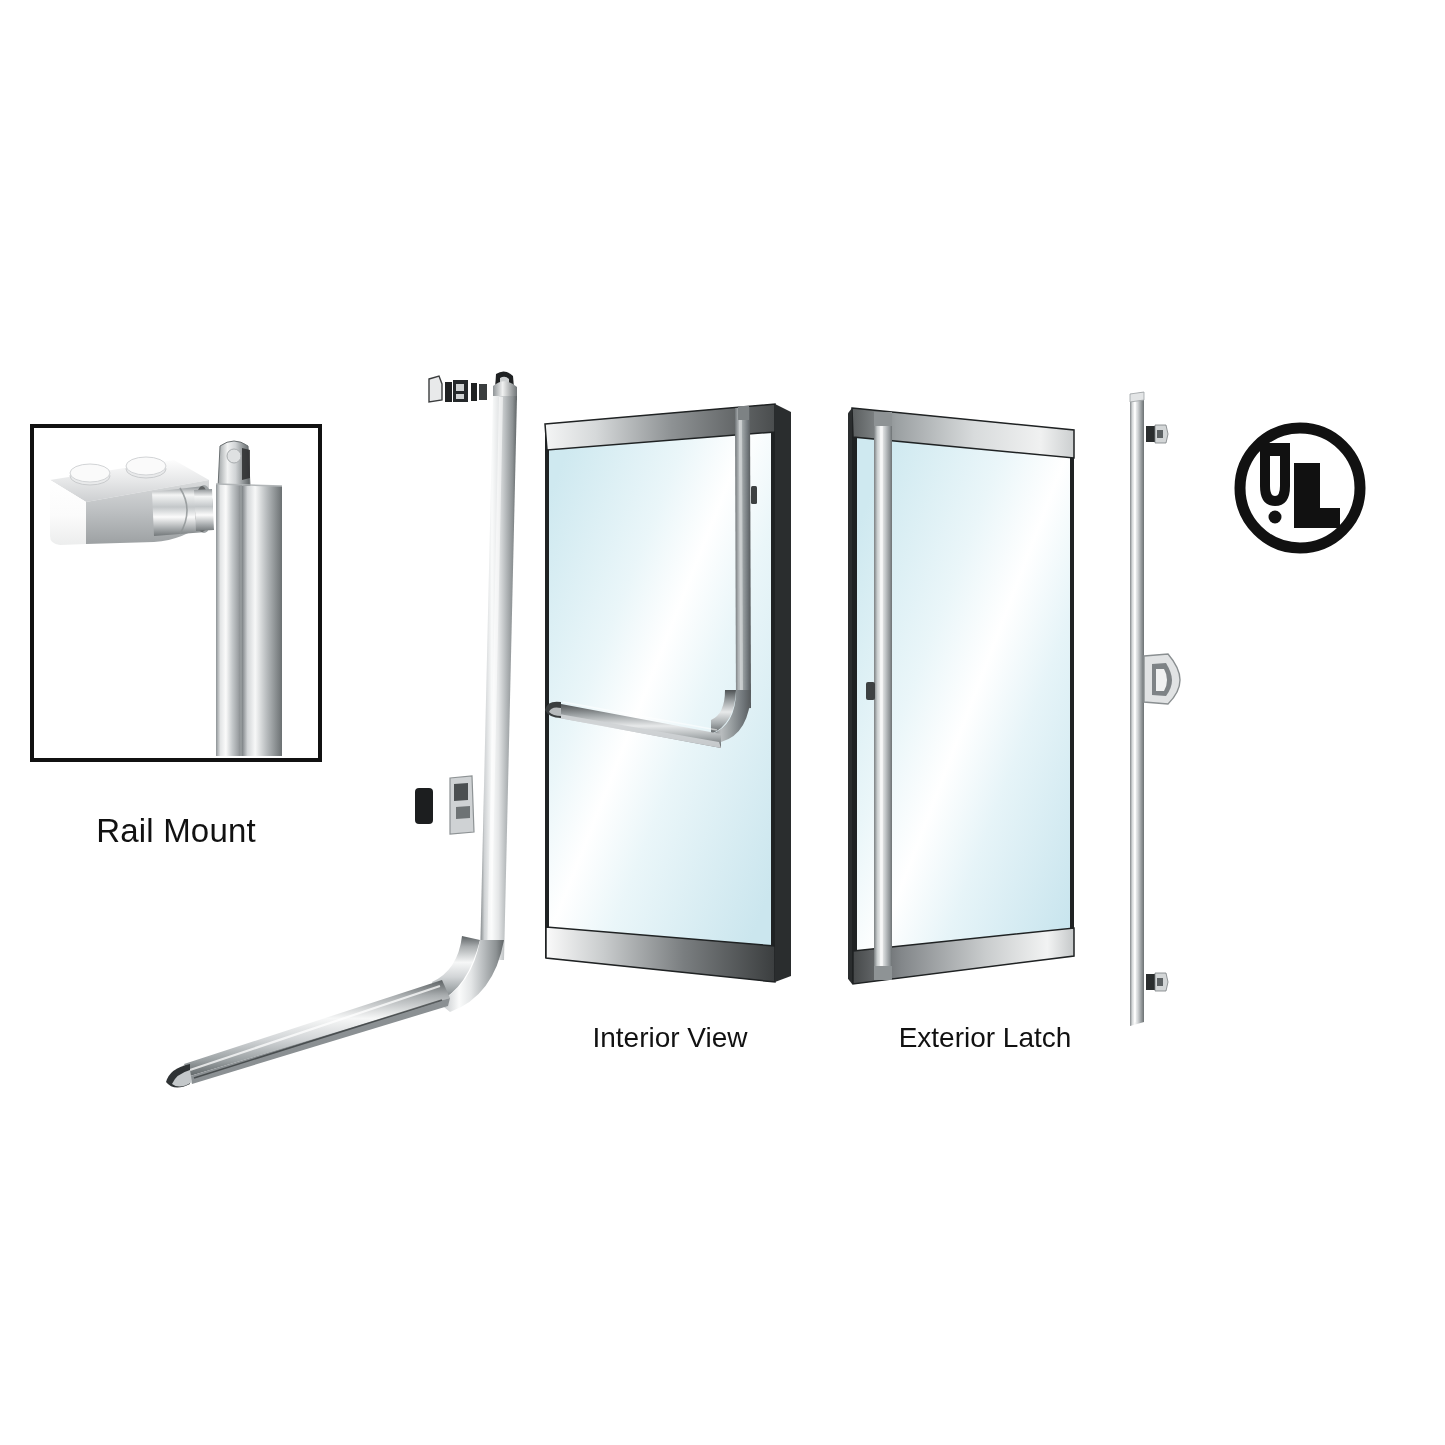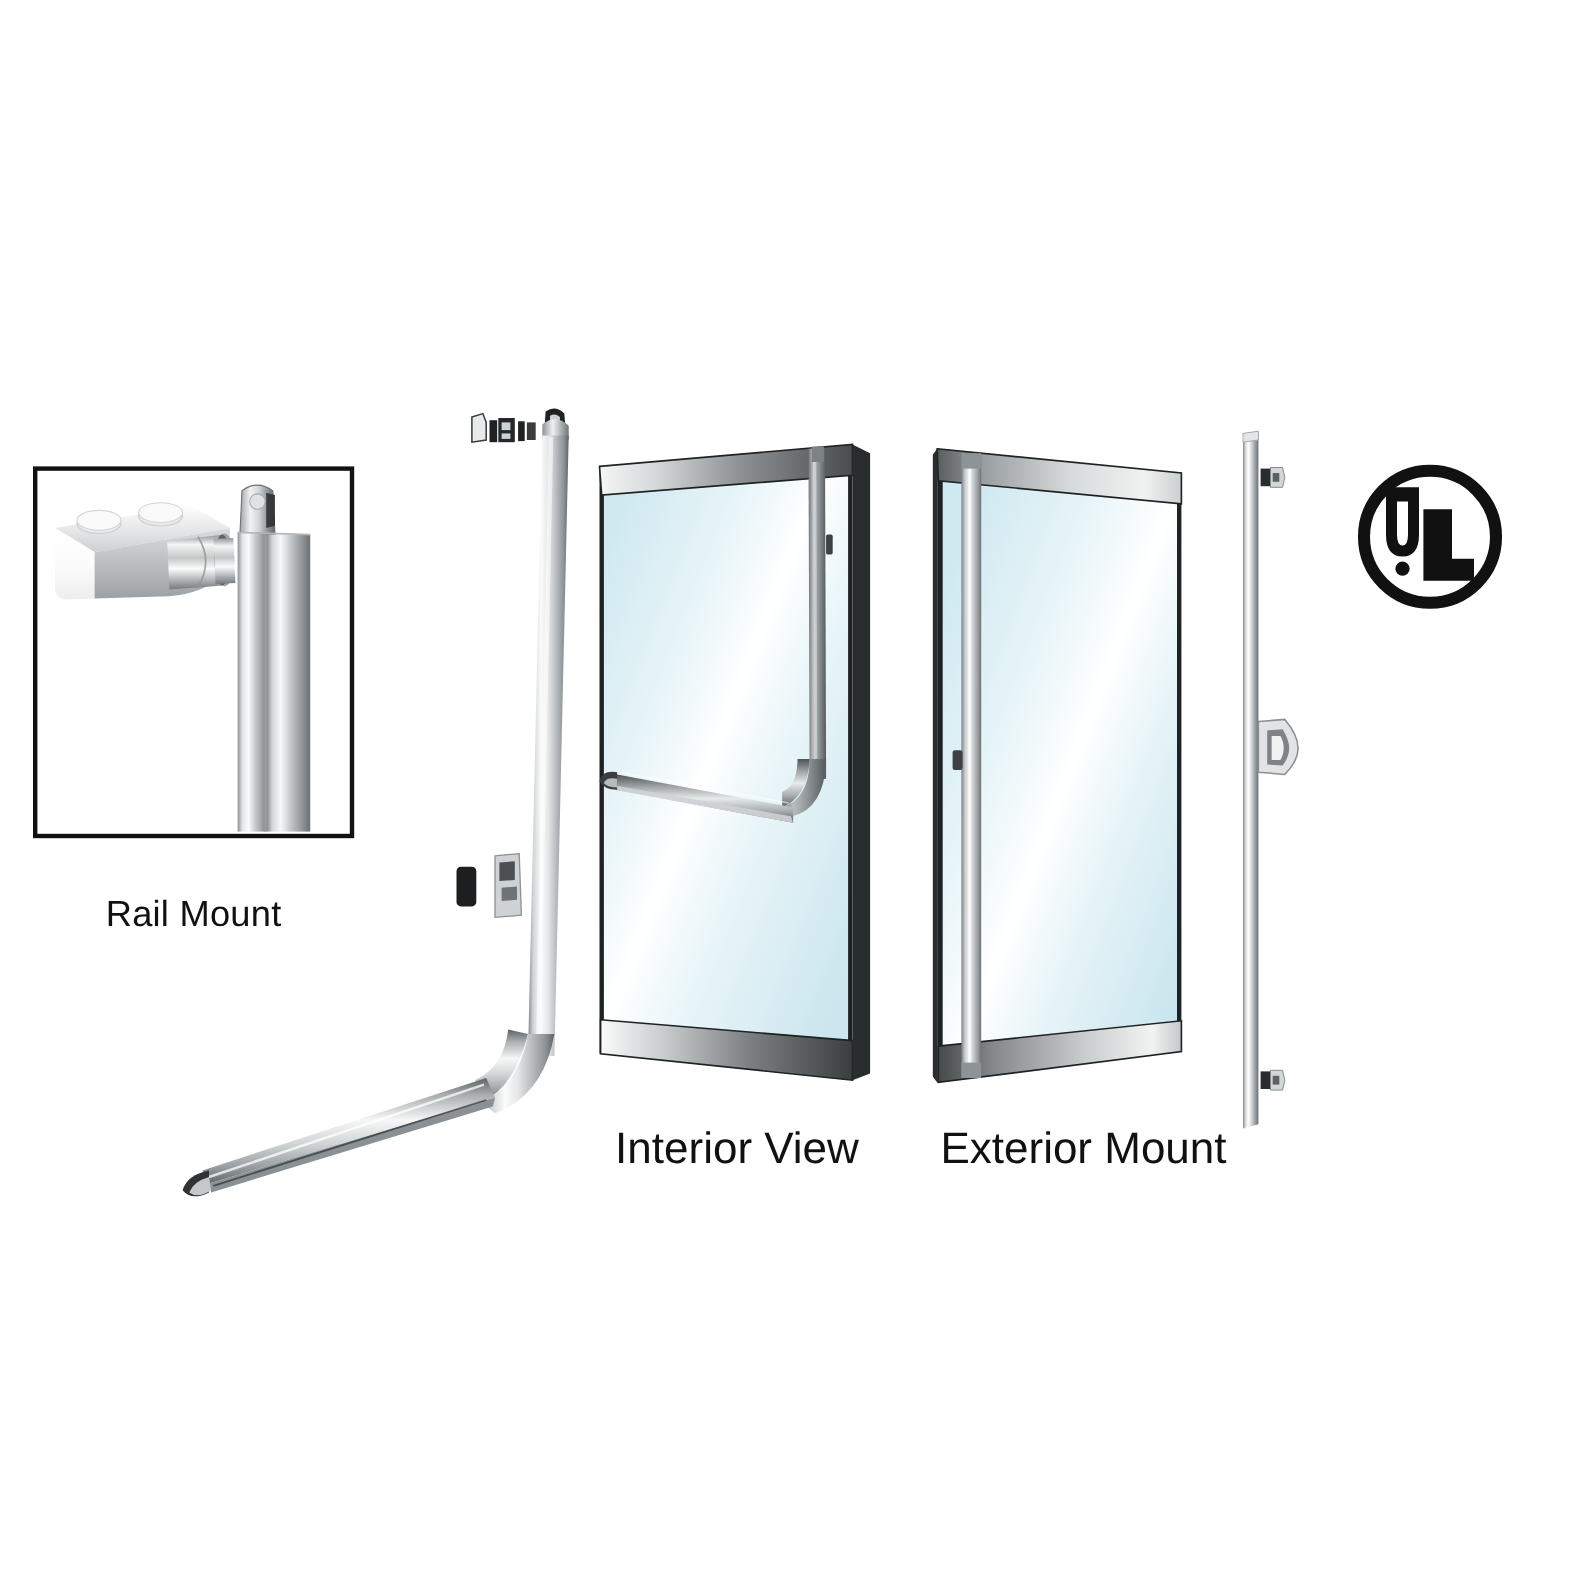--- a/index.html
+++ b/index.html
@@ -38,21 +38,21 @@
     font-size: 33px;
     line-height: 42px;
     color: #111111;
     letter-spacing: 0.2px;
     margin-top: 32px;
   }
   .cap-line { display: block; white-space: nowrap; }
 
   
   .view-label {
-    font-size: 40px;
+    font-size: 28px;
     color: #111111;
     text-align: center;
     white-space: nowrap;
   }
   #interior-label { left: 530px; top: 1022px; width: 280px; }
   #exterior-label { left: 845px; top: 1022px; width: 280px; }
 
   
   #ul-mark { left: 1228px; top: 416px; width: 144px; height: 144px; }
 </style>
@@ -360,21 +360,21 @@
 
       <g>
         <rect x="36" y="596" width="9" height="16" fill="#2a2d2e"></rect>
         <path d="M 45 595 L 56 595 L 58 604 L 56 613 L 45 613 Z" fill="#d3d6d7" stroke="#7a7f81" stroke-width="0.8"></path>
         <rect x="47" y="600" width="6" height="8" fill="#5c6163"></rect>
       </g>
     </svg>
   </div>
 
   <div class="abs view-label" id="interior-label">Interior View</div>
-  <div class="abs view-label" id="exterior-label">Exterior Mount</div>
+  <div class="abs view-label" id="exterior-label">Exterior Latch</div>
 
   <div class="abs" id="ul-mark">
     <svg width="144" height="144" viewBox="0 0 144 144">
       <circle cx="72" cy="72" r="60" fill="none" stroke="#111111" stroke-width="11"></circle>
 
       <path d="M 34 28 L 60 28 L 60 68 Q 60 82 48 82 Q 36 82 36 68 L 36 56" fill="none" stroke="#111111" stroke-width="0"></path>
       <path d="M 33 27 L 62 27 L 62 70 Q 62 90 47 90 Q 32 90 32 70 L 32 27 Z
                M 42 40 L 42 70 Q 42 80 47 80 Q 52 80 52 70 L 52 40 Z" fill="#111111" fill-rule="evenodd"></path>
 
       <circle cx="47" cy="101" r="6.5" fill="#111111"></circle>

